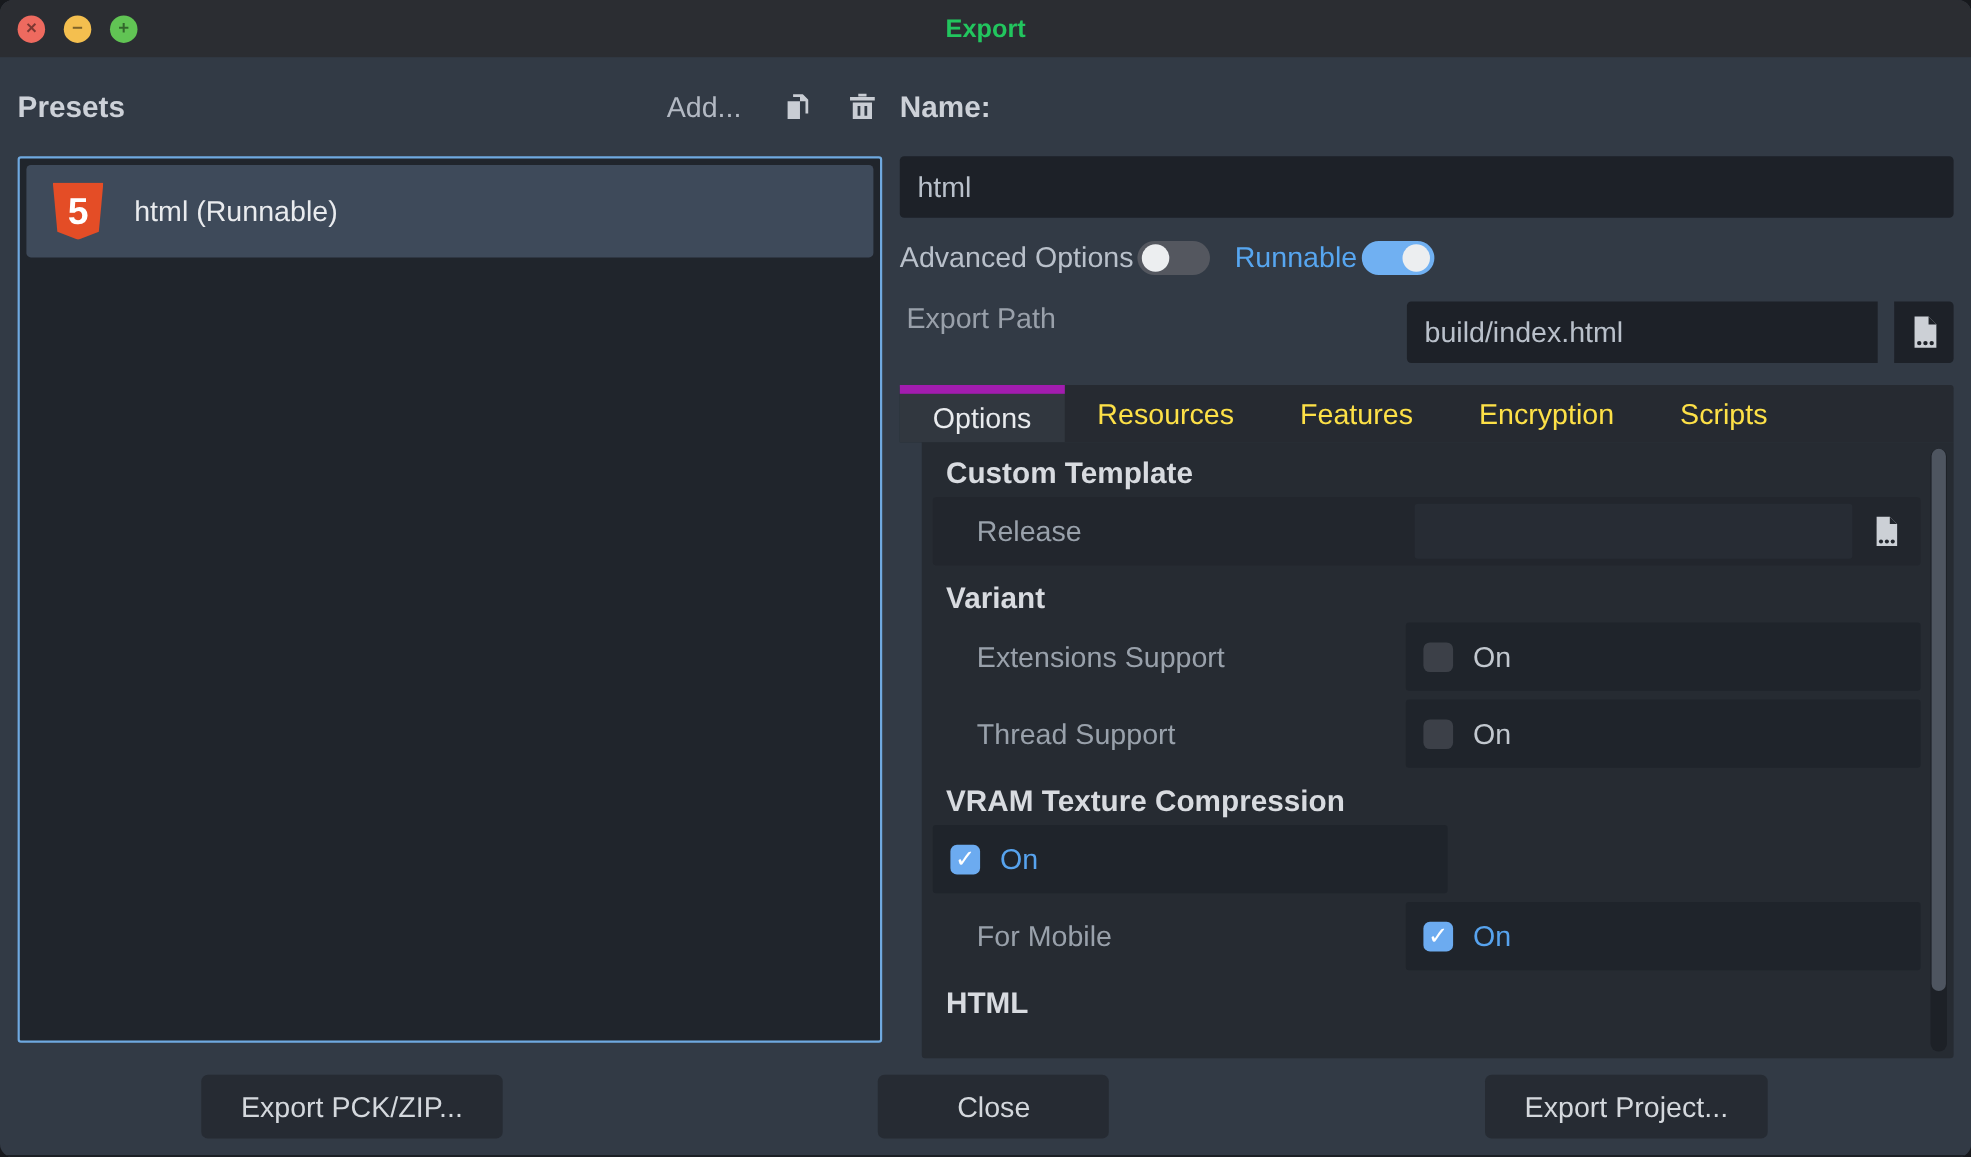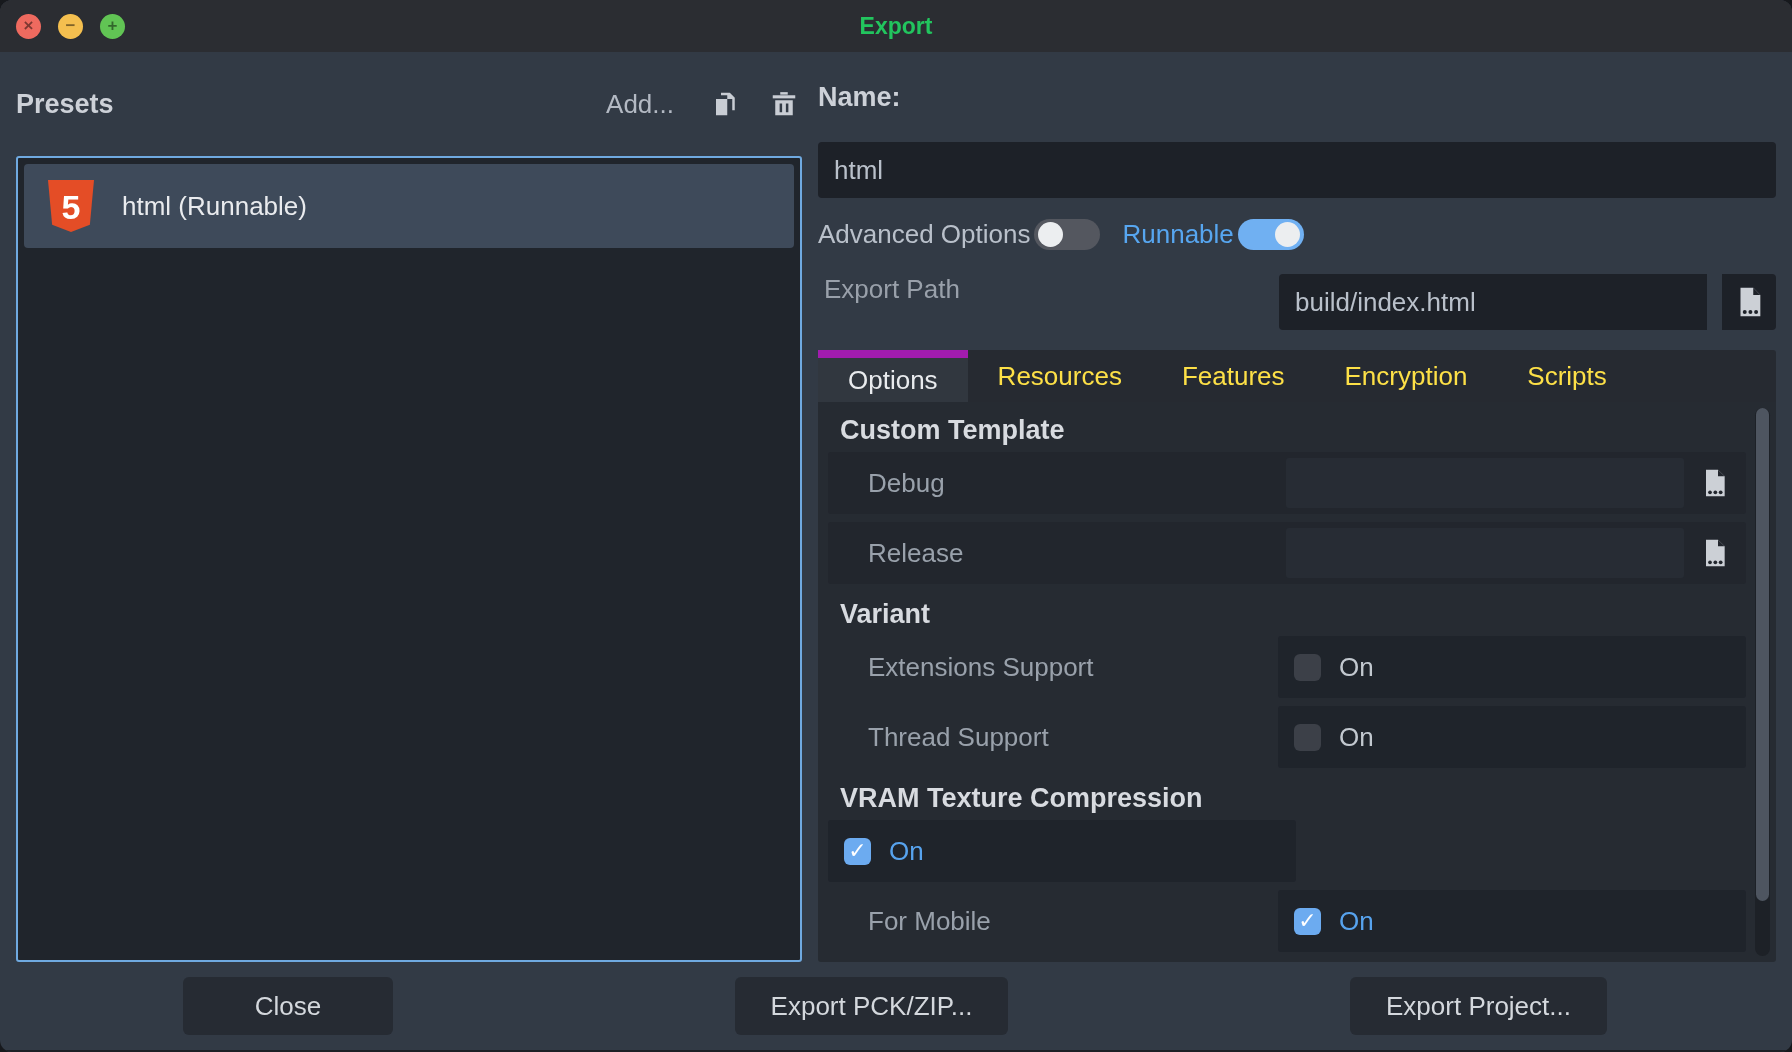--- a/index.html
+++ b/index.html
@@ -18,21 +18,21 @@
            font-size:17px; font-weight:bold; color:rgba(0,0,0,.48); cursor:default; }
   .light.red { background:#ee6a5f; }
   .light.yellow { background:#f4bf4f; }
   .light.green { background:#61c454; }
 
   
   .bodyarea { flex:1 1 auto; display:flex; padding:0 16px; gap:16px; }
   .leftcol { width:786px; flex:0 0 auto; display:flex; flex-direction:column; }
   .rightcol { flex:1 1 auto; display:flex; flex-direction:column; }
 
-  .panelheader { height:104px; display:flex; align-items:center; flex:0 0 auto; }
+  .panelheader { height:90px; display:flex; align-items:center; flex:0 0 auto; }
   .panelheader .spacer { flex:1; }
   .boldlabel { color:#cdd1d8; font-weight:bold; font-size:27px; }
   .addlabel { color:#b3b9c3; margin-right:34px; cursor:pointer; }
   .iconbtn { width:36px; height:36px; display:flex; align-items:center; justify-content:center; cursor:pointer; }
   .iconbtn + .iconbtn { margin-left:22px; }
   .iconbtn svg { fill:#c9cdd4; }
 
   
   .presetlist { height:806px; background:#20252c; border:2px solid #6fa9e0; border-radius:3px; padding:6px; }
   .presetitem { height:84px; background:#3e4a5a; border-radius:4px; display:flex; align-items:center;
@@ -66,21 +66,21 @@
              display:flex; align-items:center; justify-content:center; cursor:pointer; }
   .filebtn svg, .rowfilebtn svg { fill:#ccd0d6; }
 
   
   .tabstrip { height:52px; display:flex; margin-top:10px; background:#262a31; flex:0 0 auto; border-radius:3px 3px 0 0; }
   .tab { padding:0 30px; display:flex; align-items:center; color:#fde047; cursor:pointer; }
   .tab.active { background:#31373f; border-top:8px solid #a21caf; color:#e9ebee; padding-top:0; }
 
   
   .optionspanel { height:560px; background:#262b32; position:relative; overflow:hidden;
-                  padding:6px 30px 15px 10px; flex:0 0 auto; border-radius:0 0 3px 3px; }
+                  padding:6px 30px 15px 10px; flex:0 0 auto; border-radius:0 0 3px 3px;margin-left:20px; }
   .sectionheader { height:44px; display:flex; align-items:center; padding:0 12px;
                    color:#d8dbe0; font-weight:bold; font-size:27px; }
   .proprow { height:62px; display:flex; align-items:center; margin-bottom:8px; border-radius:3px; }
   .proprow.stripe-full { background:#22262d; }
   .proprow .rowlabel { flex:0 0 auto; flex:1; color:#99a1ab; padding-left:40px; }
   .editorcell { width:468px; flex:0 0 auto; height:62px; background:#1f242b; border-radius:3px;
                 display:flex; align-items:center; padding:0 8px; }
   .rowinput { flex:1; height:50px; background:#272c34; border-radius:3px; cursor:text; }
   .rowfilebtn { width:48px; height:50px; margin-left:6px; display:flex; align-items:center; justify-content:center;
                 cursor:pointer; border-radius:3px; }
@@ -189,35 +189,20 @@
         <div class="tab">Resources</div>
         <div class="tab">Features</div>
         <div class="tab">Encryption</div>
         <div class="tab">Scripts</div>
       </div>
 
       <div class="optionspanel">
 
         <div class="sectionheader">Custom Template</div>
 
-        <div class="proprow stripe-full">
-          <span class="rowlabel">Debug</span>
-          <span class="editorcell" style="background:transparent;">
-            <span class="rowinput"></span>
-            <span class="rowfilebtn">
-              <svg width="32" height="32" viewBox="0 0 24 24">
-                <path d="M6 2 h9 l5 5 v15 h-14 z"></path>
-                <path d="M15 2 l5 5 h-5 z" fill="#22262d"></path>
-                <circle cx="9" cy="19" r="1.4" fill="#22262d"></circle>
-                <circle cx="13" cy="19" r="1.4" fill="#22262d"></circle>
-                <circle cx="17" cy="19" r="1.4" fill="#22262d"></circle>
-              </svg>
-            </span>
-          </span>
-        </div>
 
         <div class="proprow stripe-full">
           <span class="rowlabel">Release</span>
           <span class="editorcell" style="background:transparent;">
             <span class="rowinput"></span>
             <span class="rowfilebtn">
               <svg width="32" height="32" viewBox="0 0 24 24">
                 <path d="M6 2 h9 l5 5 v15 h-14 z"></path>
                 <path d="M15 2 l5 5 h-5 z" fill="#22262d"></path>
                 <circle cx="9" cy="19" r="1.4" fill="#22262d"></circle>
@@ -271,19 +256,19 @@
 
         <div class="scrollbar">
           <div class="scrollthumb"></div>
         </div>
       </div>
 
     </div>
   </div>
 
   <div class="footer">
+    <button class="footerbtn">Export PCK/ZIP...</button>
     <button class="footerbtn btn-close">Close</button>
-    <button class="footerbtn">Export PCK/ZIP...</button>
     <button class="footerbtn">Export Project...</button>
   </div>
 
   <div class="bottomstrip"></div>
 </div>
 
 </body></html>

